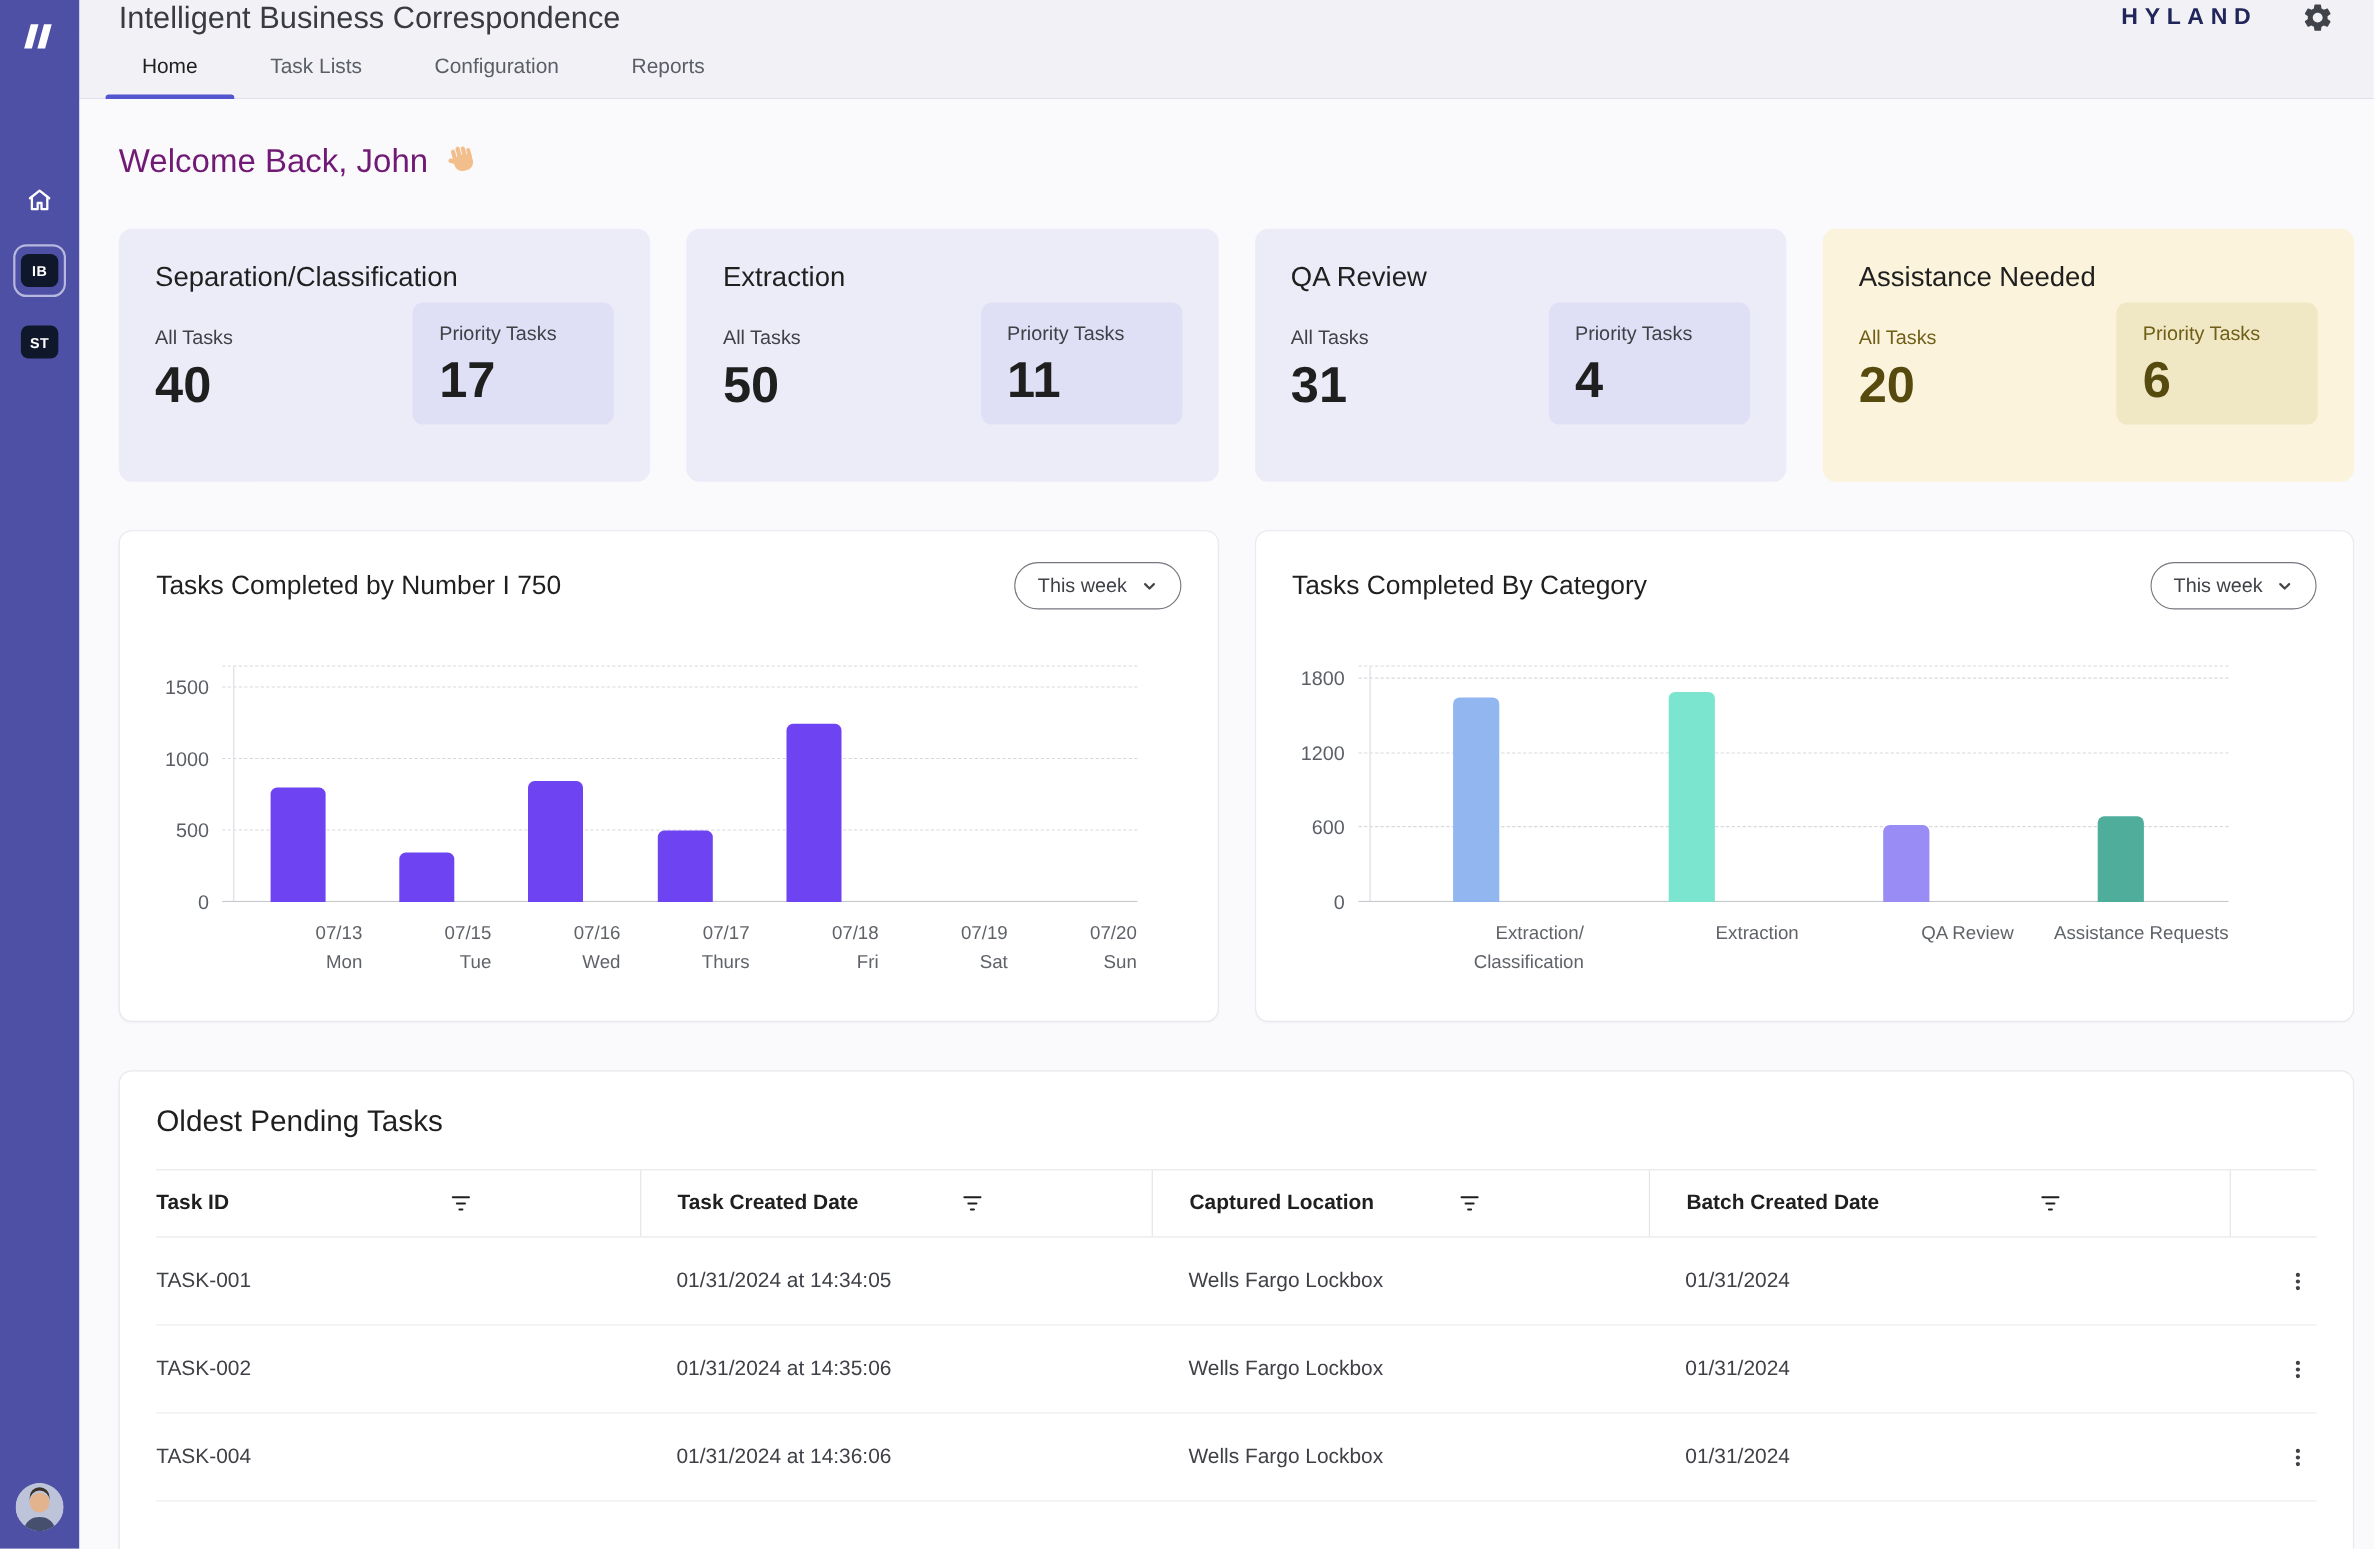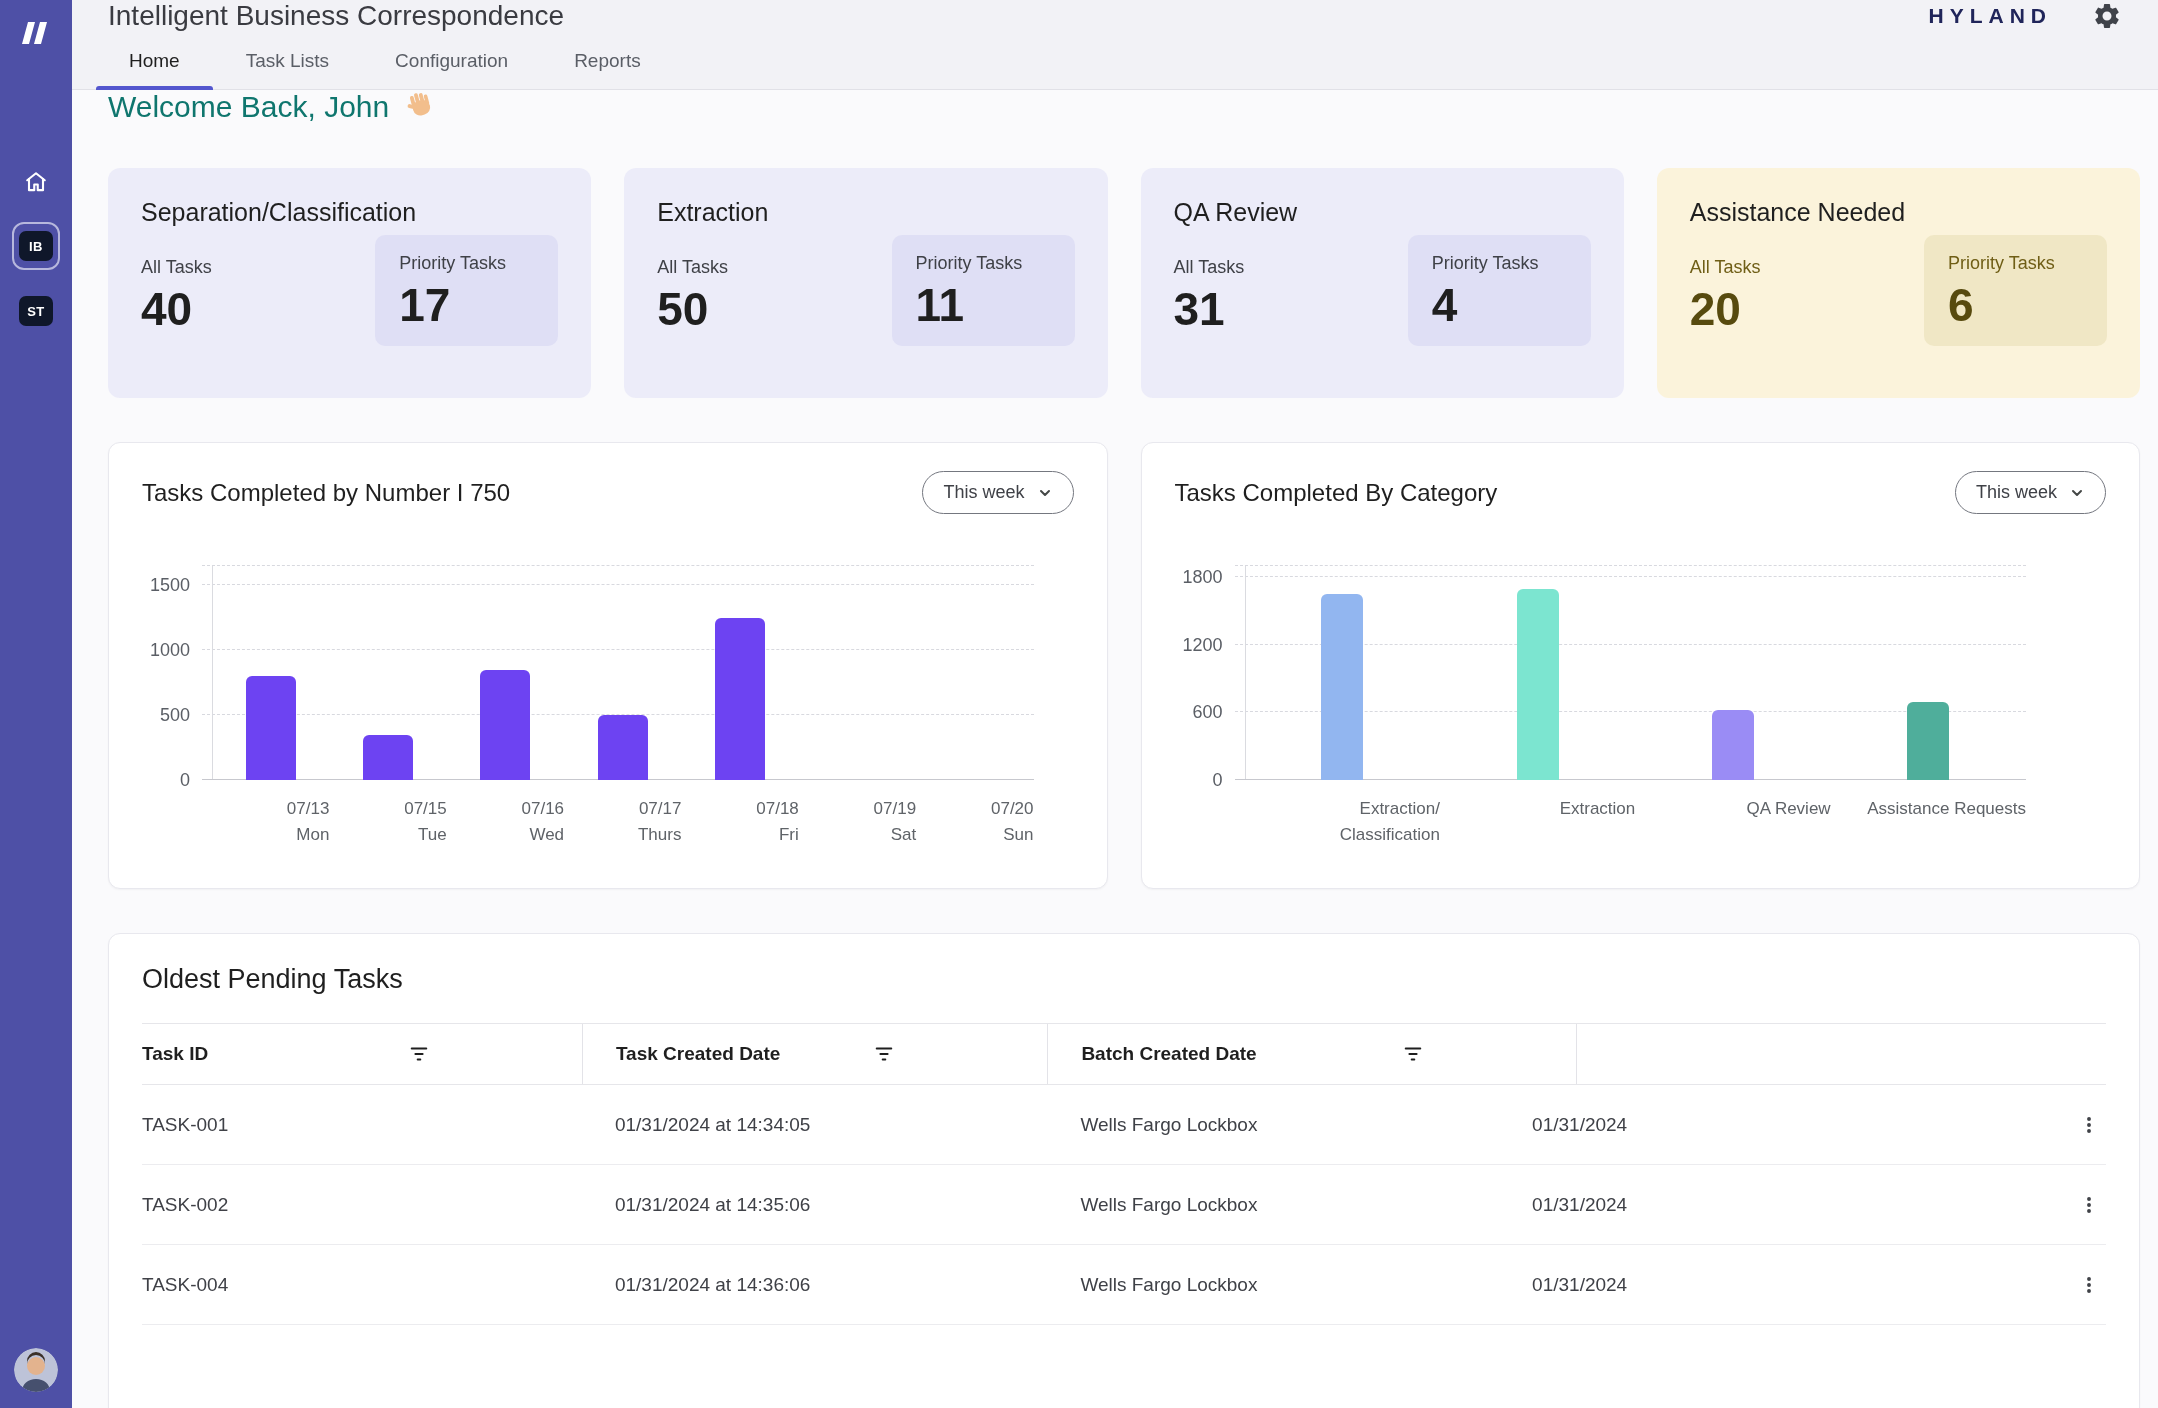--- a/index.html
+++ b/index.html
@@ -31,22 +31,22 @@
   .brand { margin-left:auto; font-size:21px; font-weight:700; letter-spacing:6px; color:#20255A; }
   .settings-btn { margin-left:40px; background:none; border:none; padding:0; cursor:pointer; display:flex; }
   .tabbar { background:#F2F2F6; display:flex; padding-left:24px; border-bottom:1px solid #E1E1E7; }
   .tab { padding:0 33px; height:57px; display:flex; align-items:center; font-size:19px;
          color:#5A5E66; position:relative; cursor:pointer; }
   .tab.active { color:#1F1F1F; font-weight:500; }
   .tab.active::after { content:""; position:absolute; left:0; right:0; bottom:-1px; height:4px;
                        background:#5356CE; border-radius:3px 3px 0 0; }
 
   .content { flex:1; background:#FAFAFC; padding:0 18px 0 36px; }
-  .welcome { display:flex; align-items:center; gap:14px; 
-             font-size:30px; font-weight:400; color:#0f766e; }
+  .welcome { display:flex; align-items:center; gap:14px; margin-top:40px;
+             font-size:30px; font-weight:400; color:#701a75; }
   .welcome h2 { font-size:30px; font-weight:400; margin:0; }
 
   
   .stat-row { display:flex; gap:33px; margin-top:44px; }
   .stat-card { flex:1; height:230px; background:#ECECF9; border-radius:12px; padding:30px 33px; }
   .stat-card.yellow { background:#FBF3DB; }
   .stat-title { font-size:25px; font-weight:500; color:#1F1F1F; margin:0; }
   .stat-body { display:flex; justify-content:space-between; align-items:flex-start; margin-top:8px; }
   .stat-left { margin-top:22px; }
   .stat-label { font-size:18px; color:#3F4147; }
@@ -385,20 +385,30 @@
           <div class="th c2">
             <span>Task Created Date</span>
             <button class="filter-btn">
               <svg width="22" height="22" viewBox="0 0 24 24" fill="none" stroke="#1F1F1F" stroke-width="2" stroke-linecap="round">
                   <path d="M4 6h16"></path>
                   <path d="M8 12h8"></path>
                   <path d="M10.5 18h3"></path>
                 </svg>
             </button>
           </div>
+          <div class="th c3">
+            <span>Captured Location</span>
+            <button class="filter-btn">
+              <svg width="22" height="22" viewBox="0 0 24 24" fill="none" stroke="#1F1F1F" stroke-width="2" stroke-linecap="round">
+                  <path d="M4 6h16"></path>
+                  <path d="M8 12h8"></path>
+                  <path d="M10.5 18h3"></path>
+                </svg>
+            </button>
+          </div>
           <div class="th c4">
             <span>Batch Created Date</span>
             <button class="filter-btn">
               <svg width="22" height="22" viewBox="0 0 24 24" fill="none" stroke="#1F1F1F" stroke-width="2" stroke-linecap="round">
                   <path d="M4 6h16"></path>
                   <path d="M8 12h8"></path>
                   <path d="M10.5 18h3"></path>
                 </svg>
             </button>
           </div>

